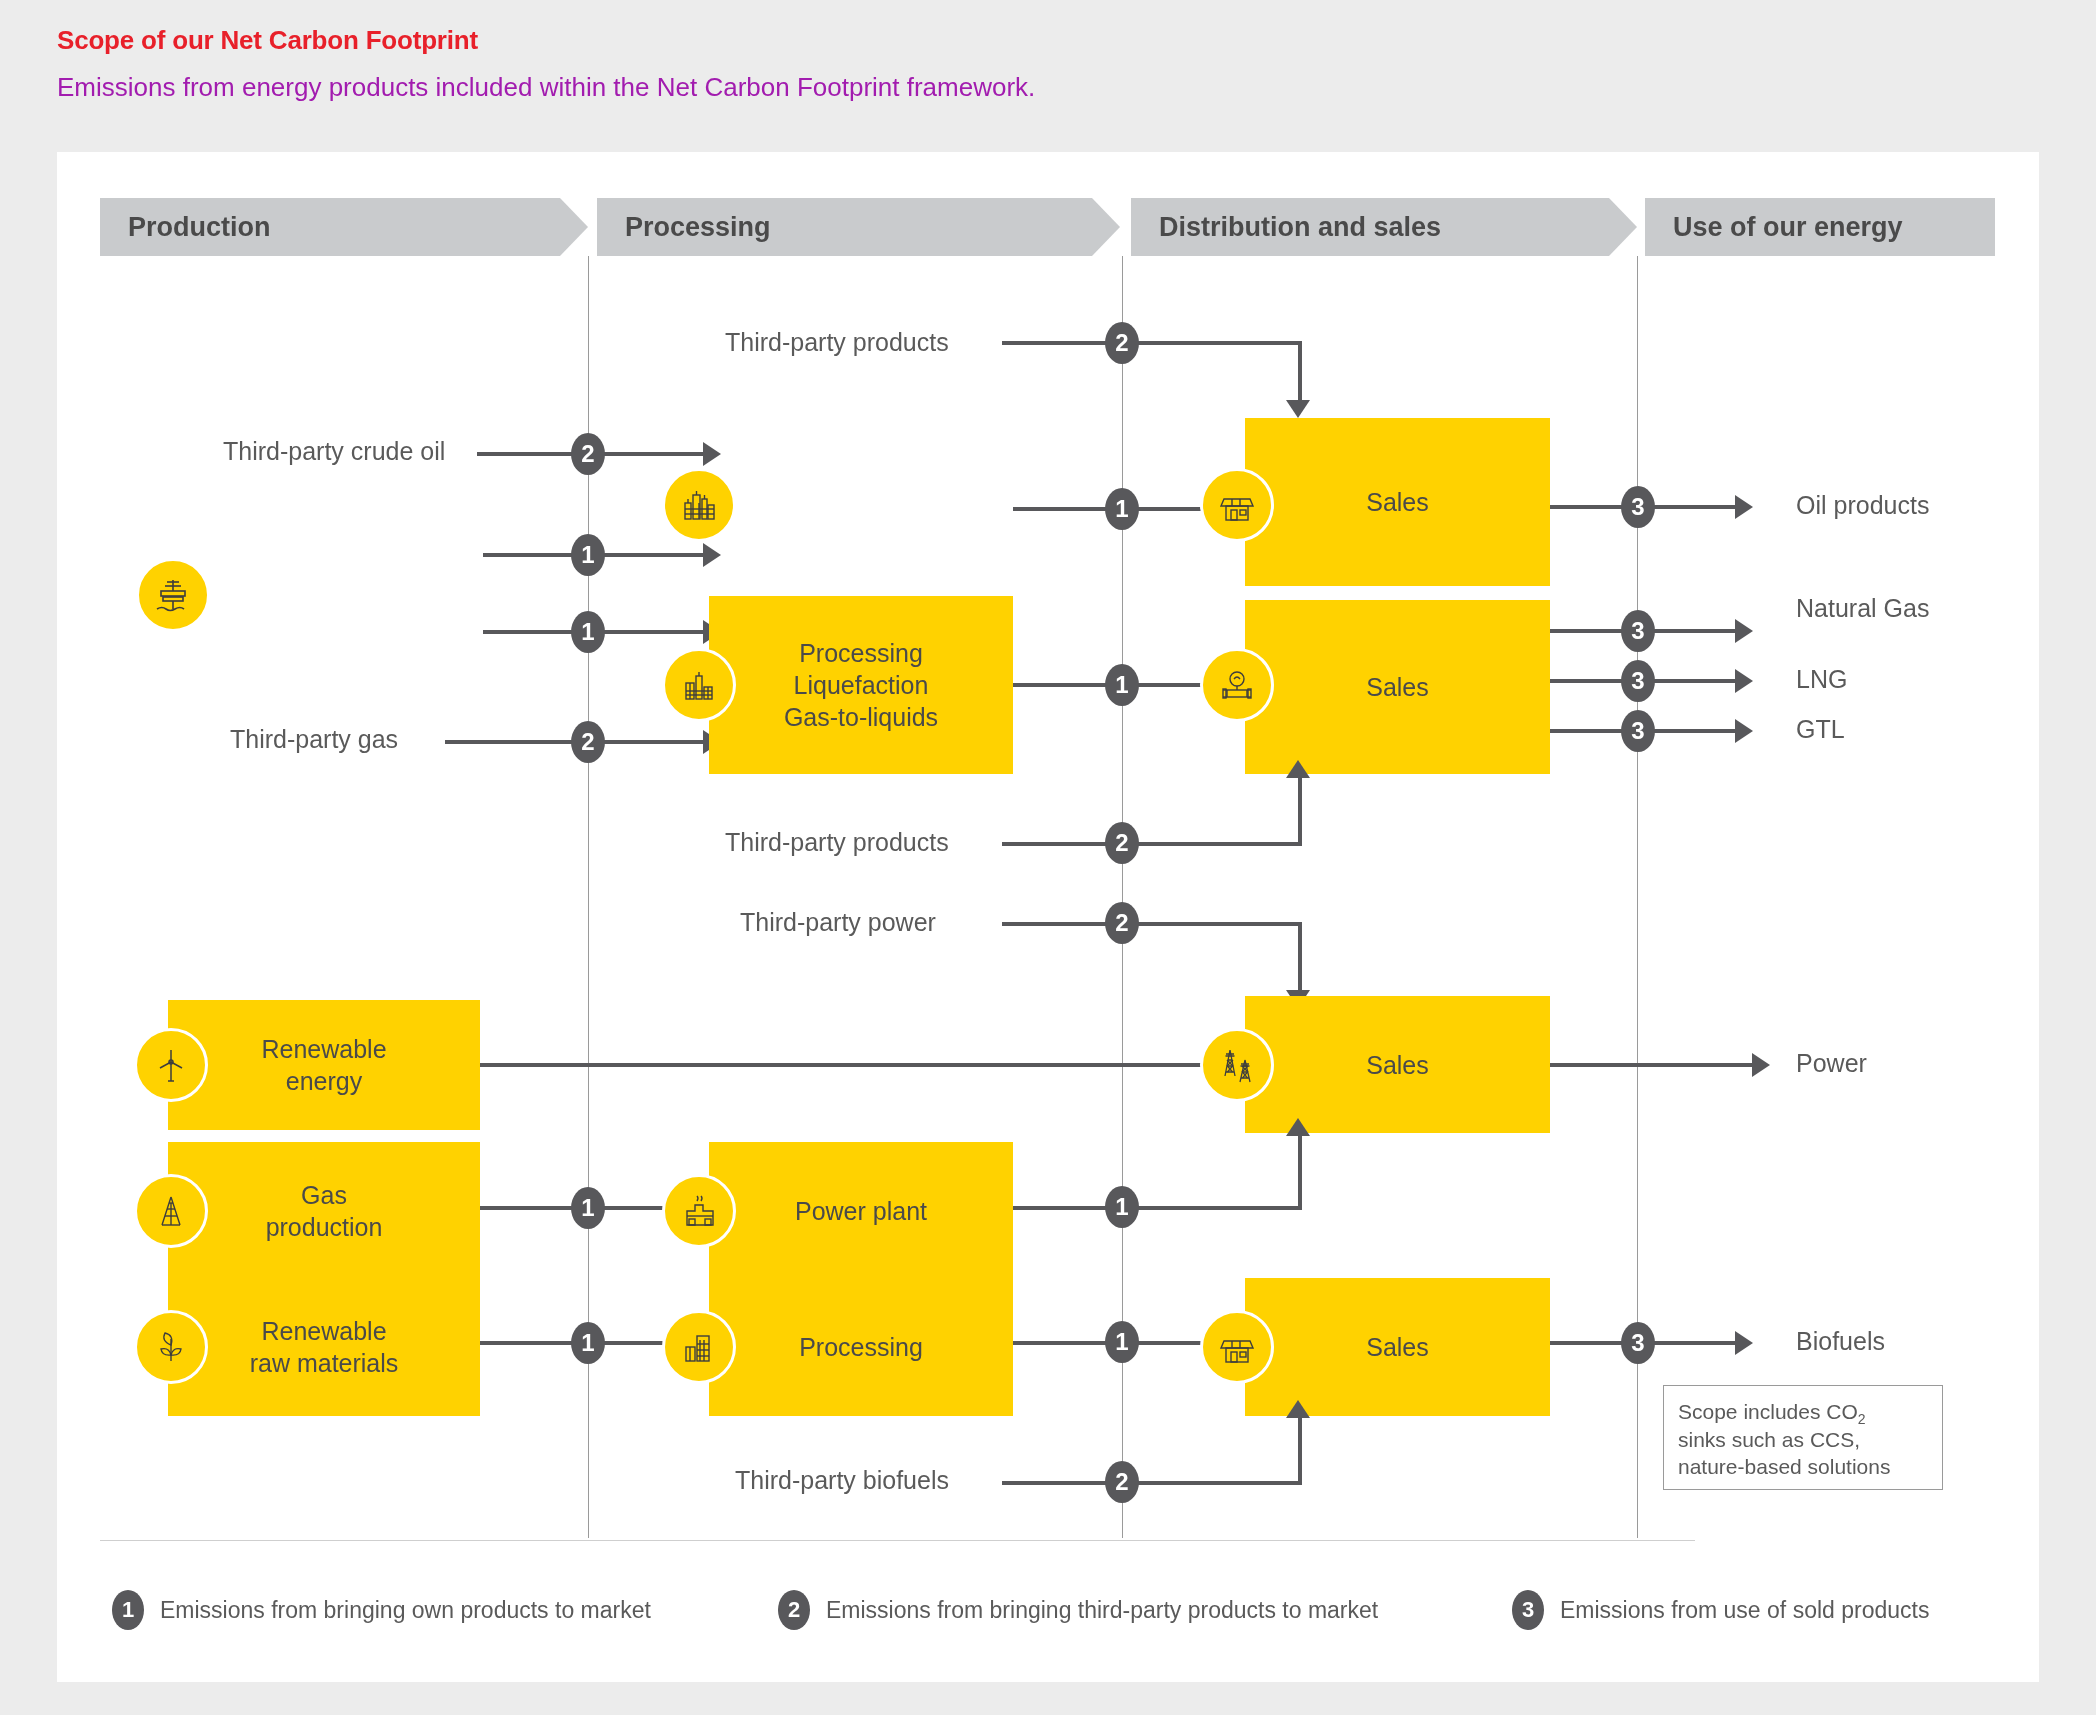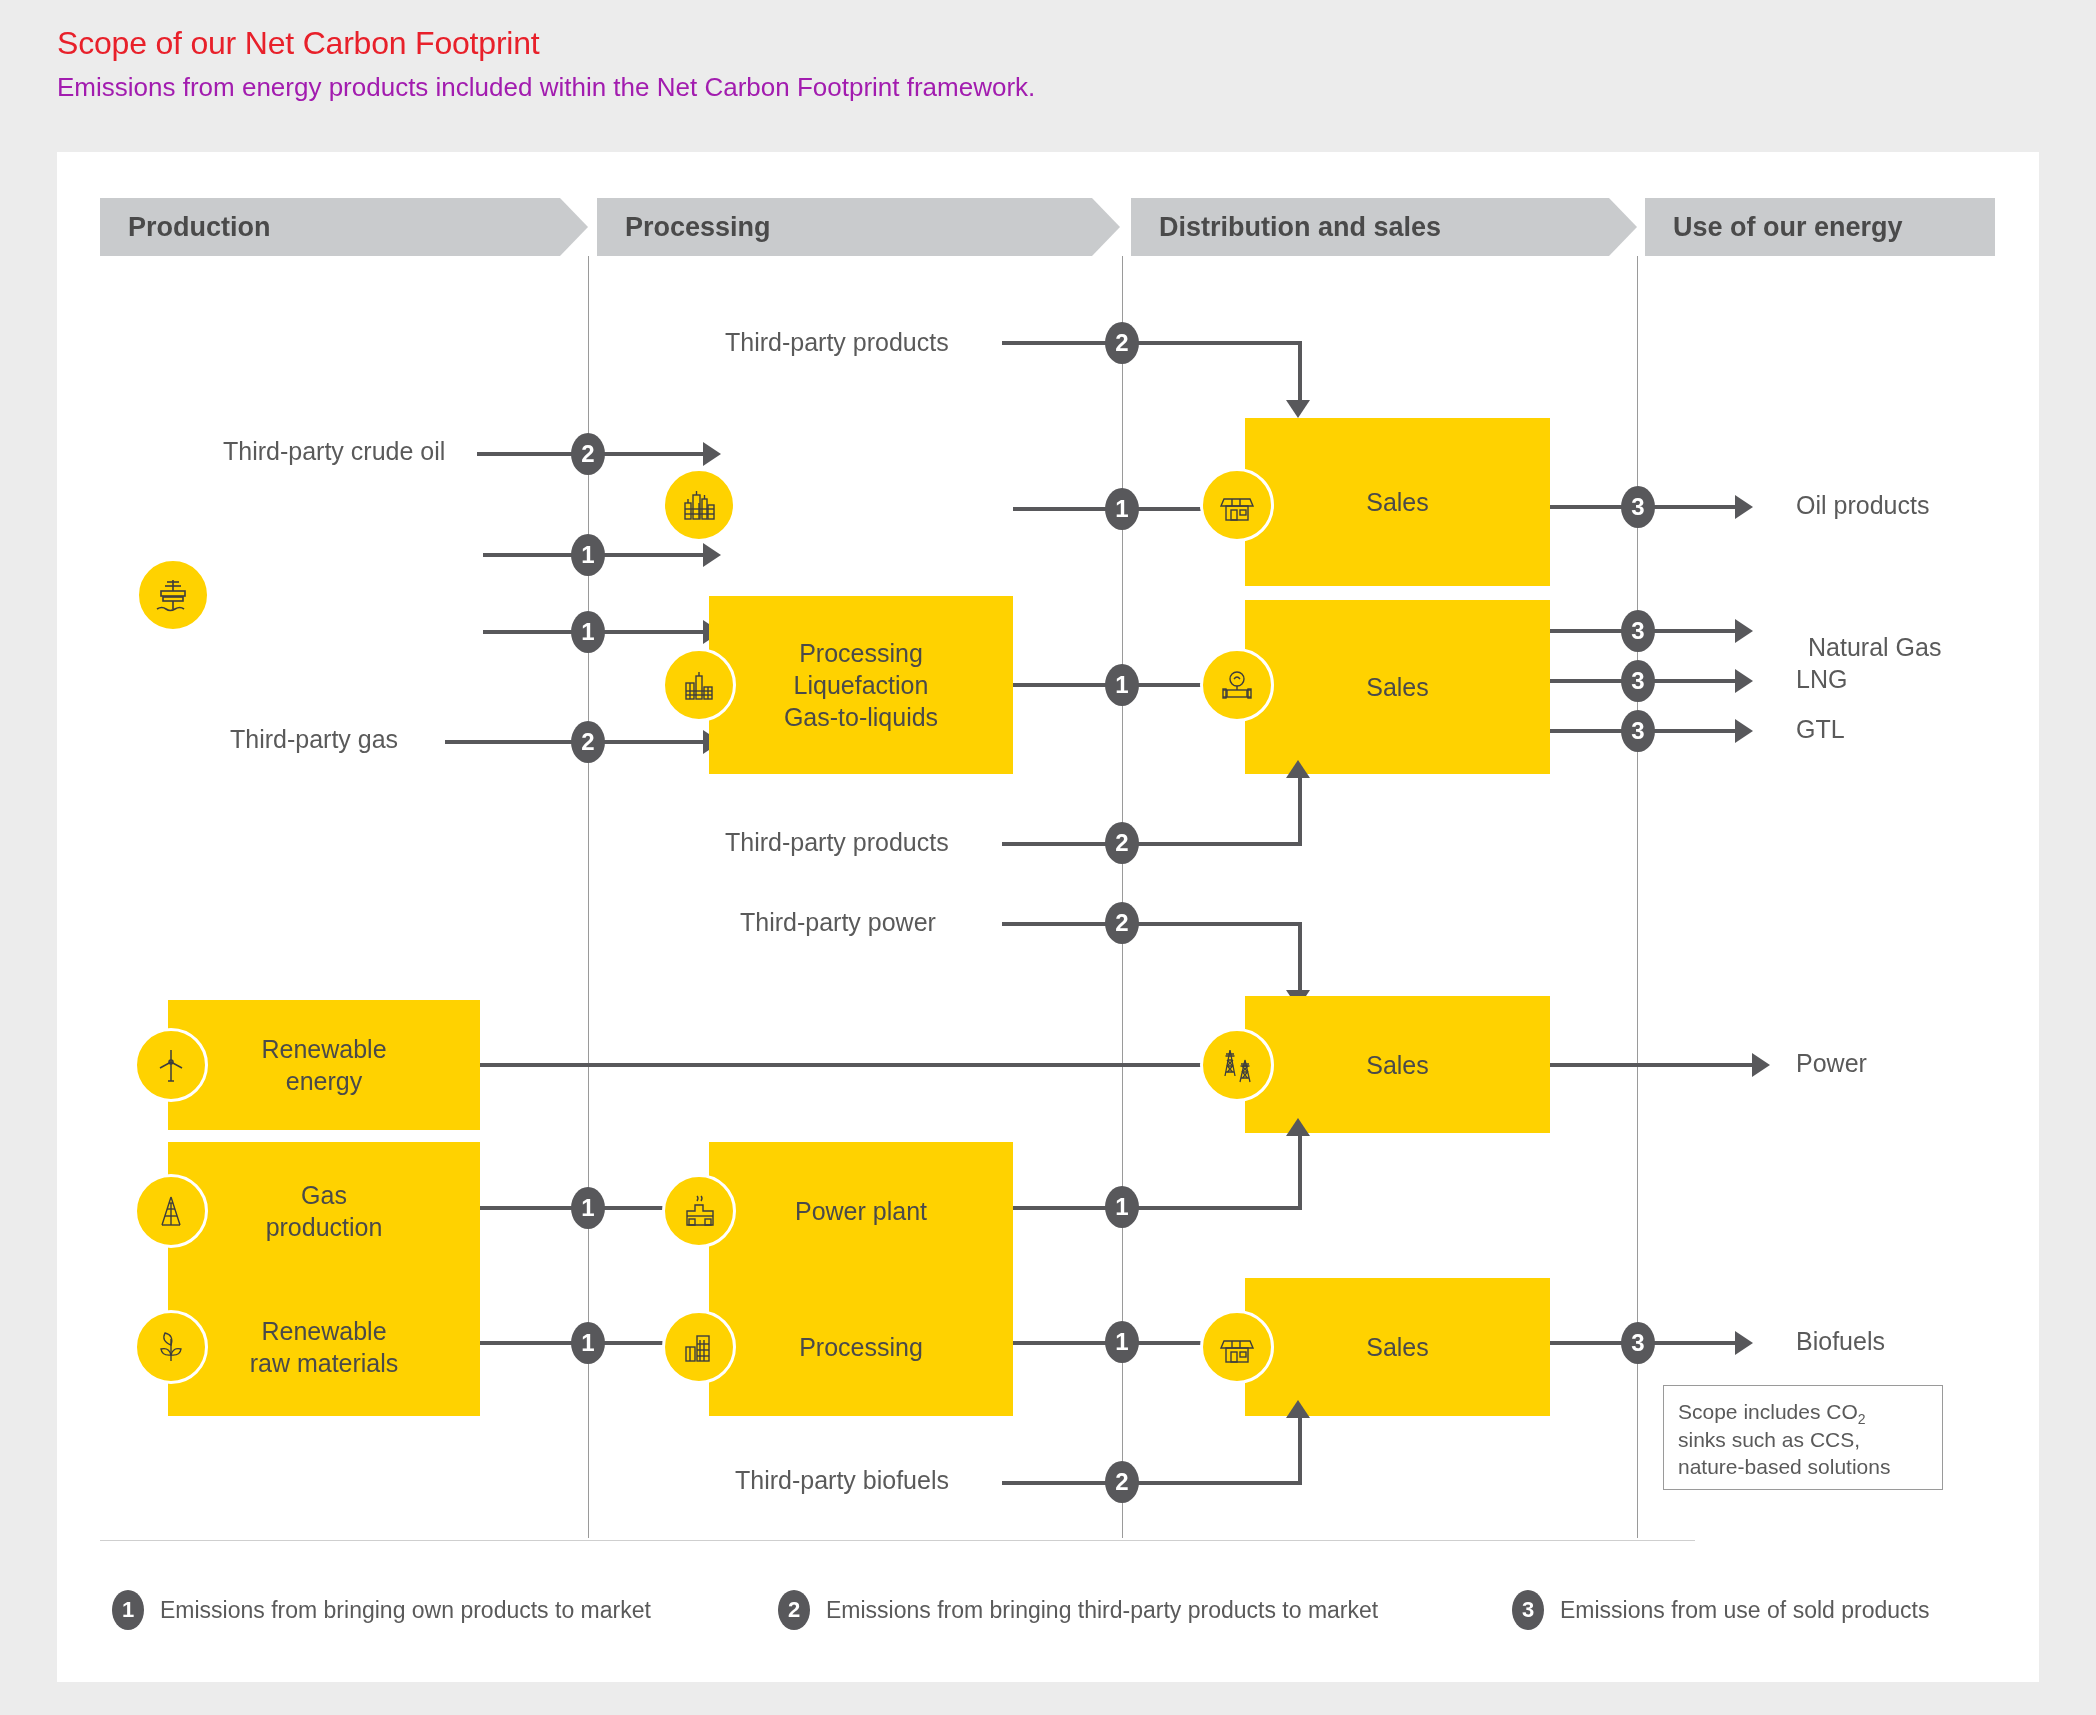--- a/index.html
+++ b/index.html
@@ -8,21 +8,21 @@
     background:#ececec;
     font-family:"Liberation Sans",sans-serif;
     color:#4a4a4a;
     overflow:hidden;
   }
   #root{position:relative;width:2096px;height:1715px;}
 
   
   .h-title{
     position:absolute;left:57px;top:25px;
-    font-size:32px;font-weight:normal;color:#e8202a;
+    font-size:26px;font-weight:bold;color:#e8202a;
     letter-spacing:-0.2px;
   }
   .h-sub{
     position:absolute;left:57px;top:72px;
     font-size:26px;color:#a21caf;font-weight:400;
   }
 
   
   .card{
     position:absolute;left:57px;top:152px;
@@ -273,21 +273,21 @@
   </div>
 
   <div class="ln h" style="left:1550px;top:505px;width:195px;"></div>
   <div class="ah right" style="left:1735px;top:495px;"></div>
   <div class="nbadge" style="left:1621px;top:486px;">3</div>
   <div class="tlabel" style="left:1796px;top:491px;">Oil products</div>
 
   <div class="ln h" style="left:1550px;top:629px;width:195px;"></div>
   <div class="ah right" style="left:1735px;top:619px;"></div>
   <div class="nbadge" style="left:1621px;top:610px;">3</div>
-  <div class="tlabel" style="left:1796px;top:633px;margin-left:12px;">Natural Gas</div>
+  <div class="tlabel" style="left:1796px;top:594px;">Natural Gas</div>
 
   <div class="ln h" style="left:1550px;top:679px;width:195px;"></div>
   <div class="ah right" style="left:1735px;top:669px;"></div>
   <div class="nbadge" style="left:1621px;top:660px;">3</div>
   <div class="tlabel" style="left:1796px;top:665px;">LNG</div>
 
   <div class="ln h" style="left:1550px;top:729px;width:195px;"></div>
   <div class="ah right" style="left:1735px;top:719px;"></div>
   <div class="nbadge" style="left:1621px;top:710px;">3</div>
   <div class="tlabel" style="left:1796px;top:715px;">GTL</div>

